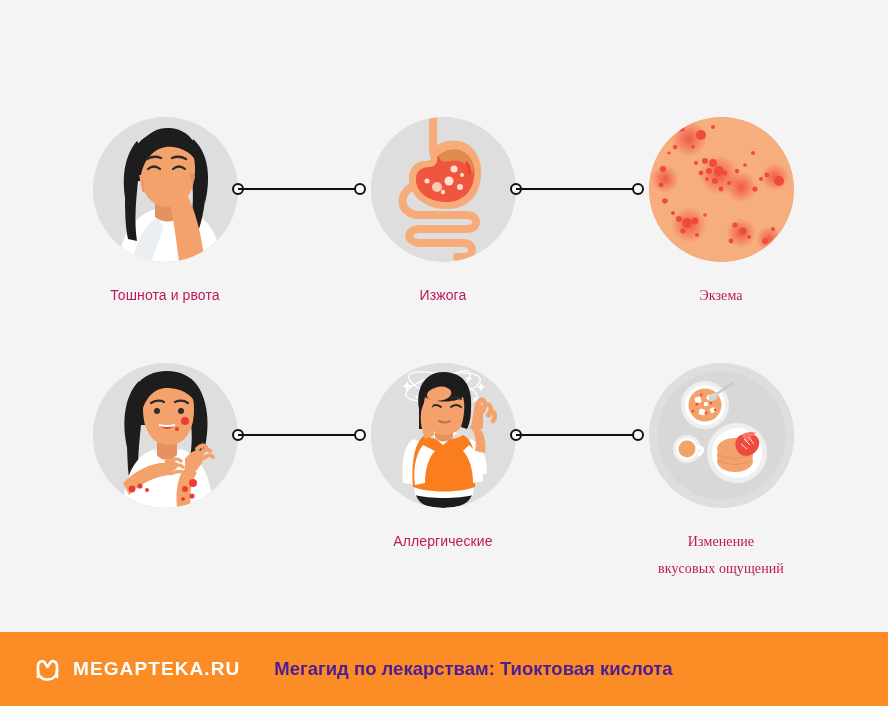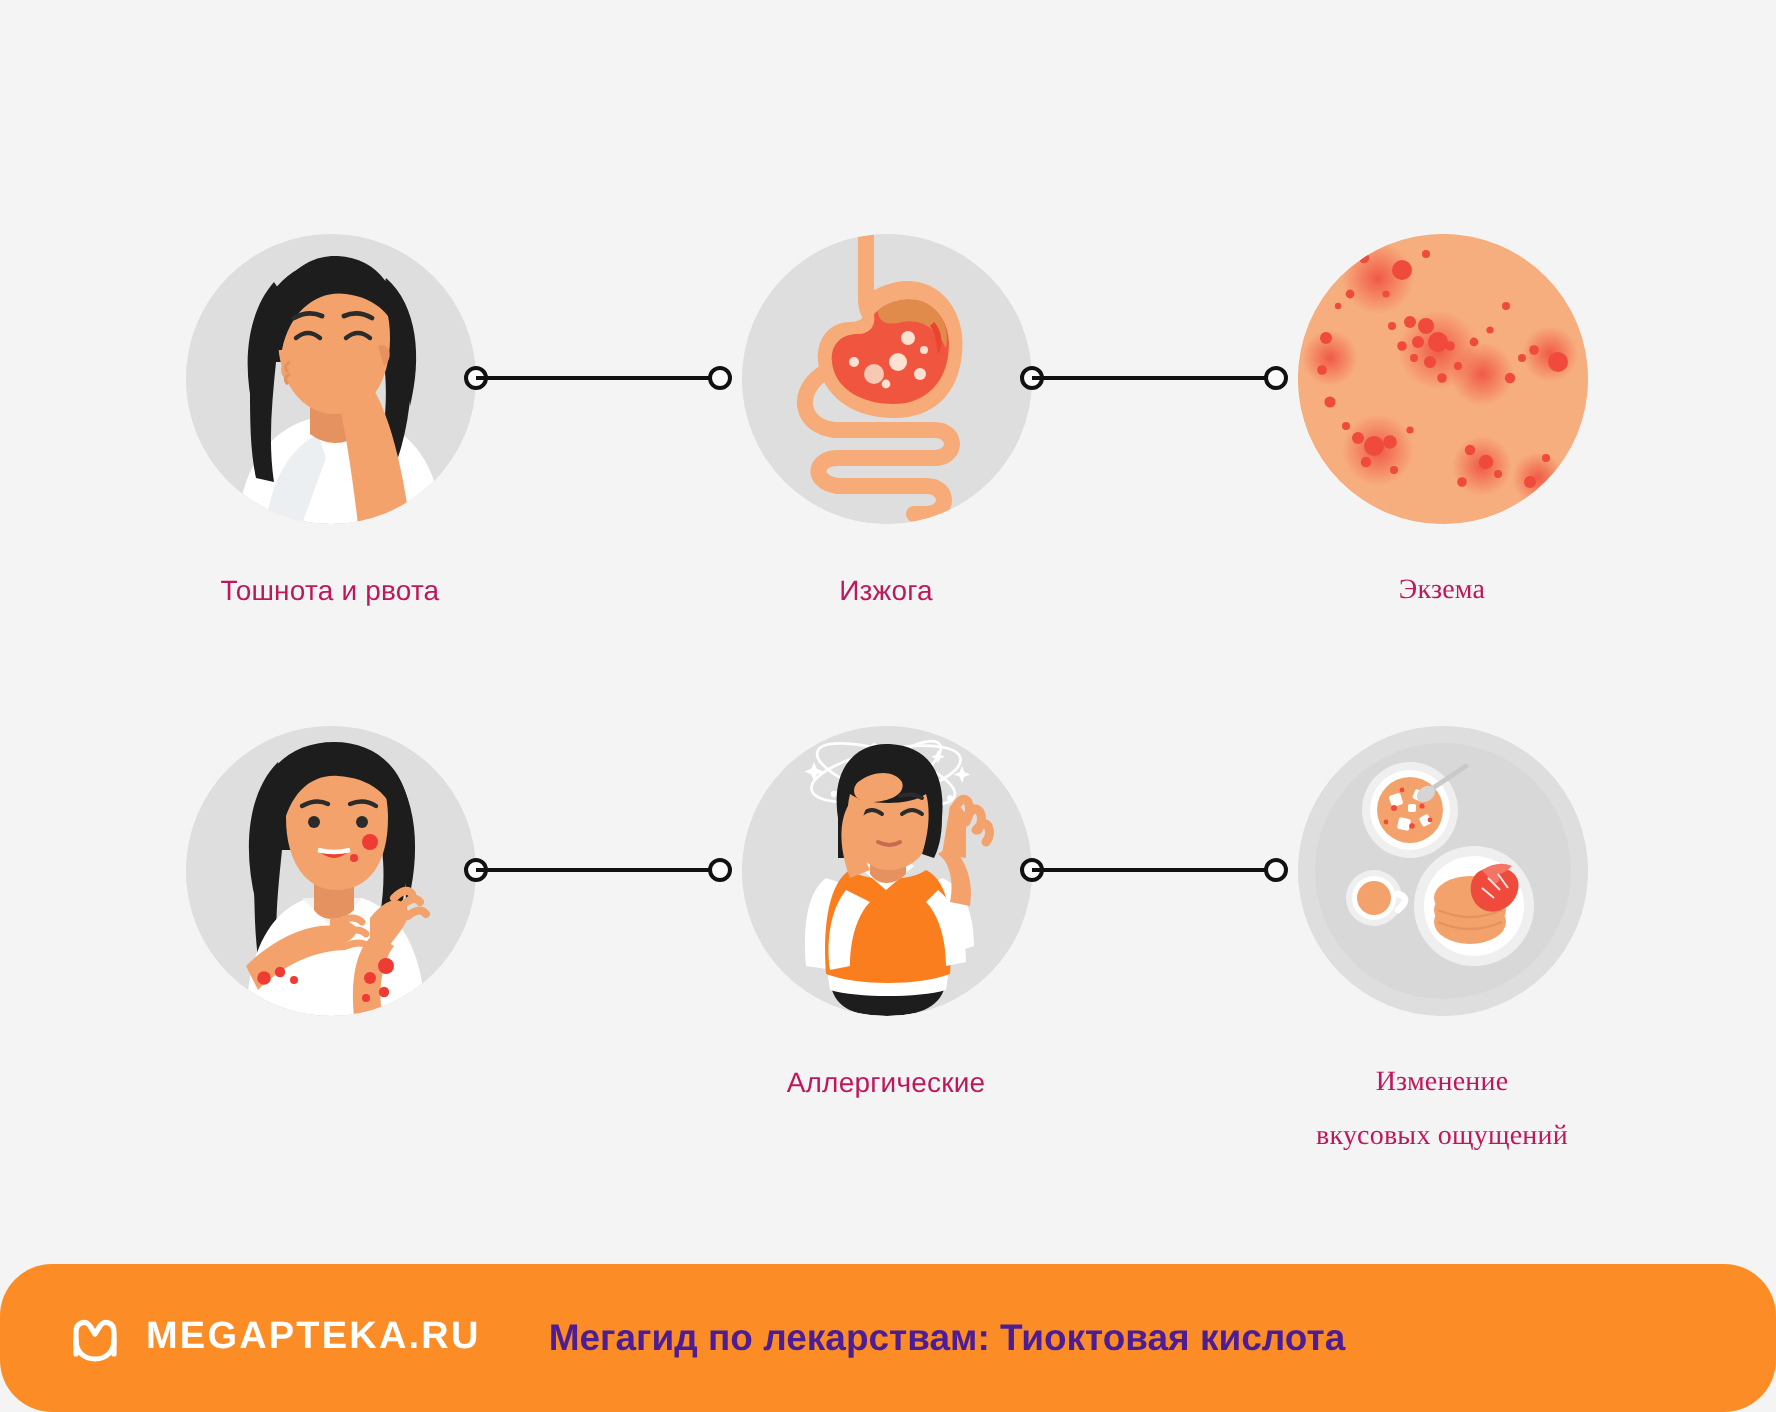--- a/index.html
+++ b/index.html
@@ -100,21 +100,20 @@
     position: absolute;
     left: 0;
     bottom: 0;
     width: 888px;
     height: 74px;
     background: #fb8c26;
     display: flex;
     align-items: center;
     padding-left: 34px;
     box-sizing: border-box;
-    border-radius: 26px;
   }
   .footer .logo-mark {
     width: 27px;
     height: 27px;
     flex: 0 0 auto;
     margin-right: 12px;
   }
   .footer .brand {
     color: #ffffff;
     font-size: 19px;

